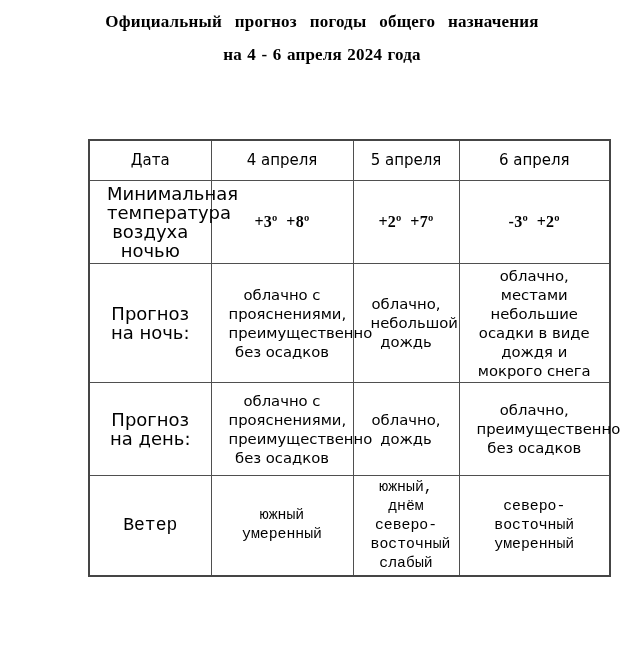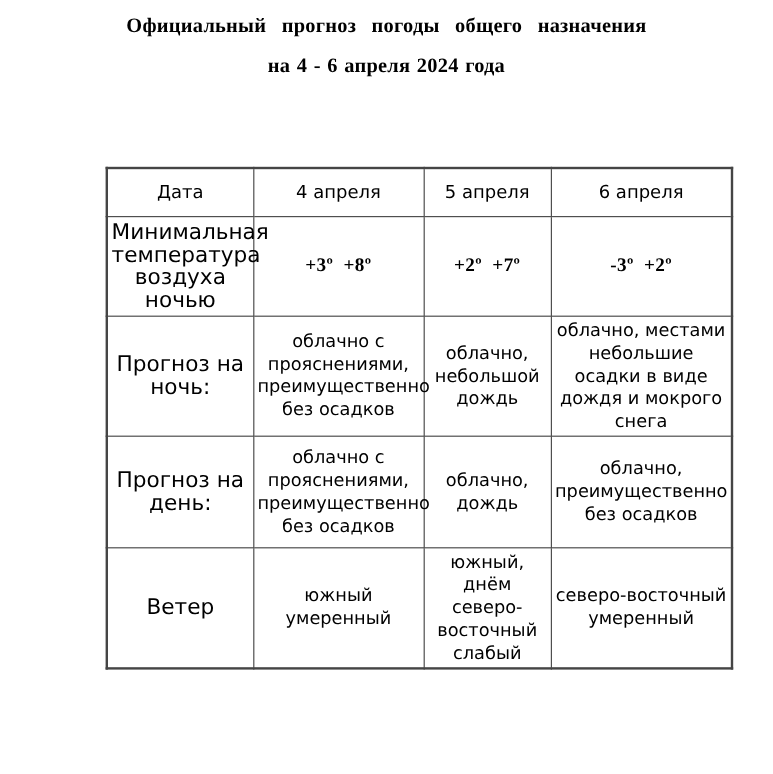--- a/index.html
+++ b/index.html
@@ -30,36 +30,36 @@
     left: 88px; top: 139px;
     width: 521px;
     border-collapse: collapse;
     table-layout: fixed;
     border: 2px solid #454545;
   }
   table.forecast td {
     border: 1px solid #4f4f4f;
     text-align: center;
     vertical-align: middle;
-    padding: 2px 3px;
+    padding: 2px 17px;
   }
   .hcell { height: 40px; font-size: 15px; }
   .lcell { font-size: 18px; line-height: 19px; }
   .tcell { font-size: 14.8px; line-height: 19px; }
   .tempcell {
     font-family: "Liberation Serif", "DejaVu Serif", serif;
     font-weight: bold;
     font-size: 16px;
     white-space: pre-wrap;
     letter-spacing: 0.3px;
   }
   tr.r-temp td { height: 83px; }
   tr.r-night td { height: 84px; }
   tr.r-day td { height: 93px; }
-  tr.r-wind td { height: 99px; }
+  tr.r-wind td { height: 99px; font-family: Liberation Mono, monospace; }
 </style>
 </head>
 <body>
 
 <div class="page">
 
   <div class="title-block">
     <div class="title-line">Официальный  прогноз  погоды  общего  назначения</div>
     <div class="title-line l3">на 4 - 6 апреля 2024 года</div>
   </div>

